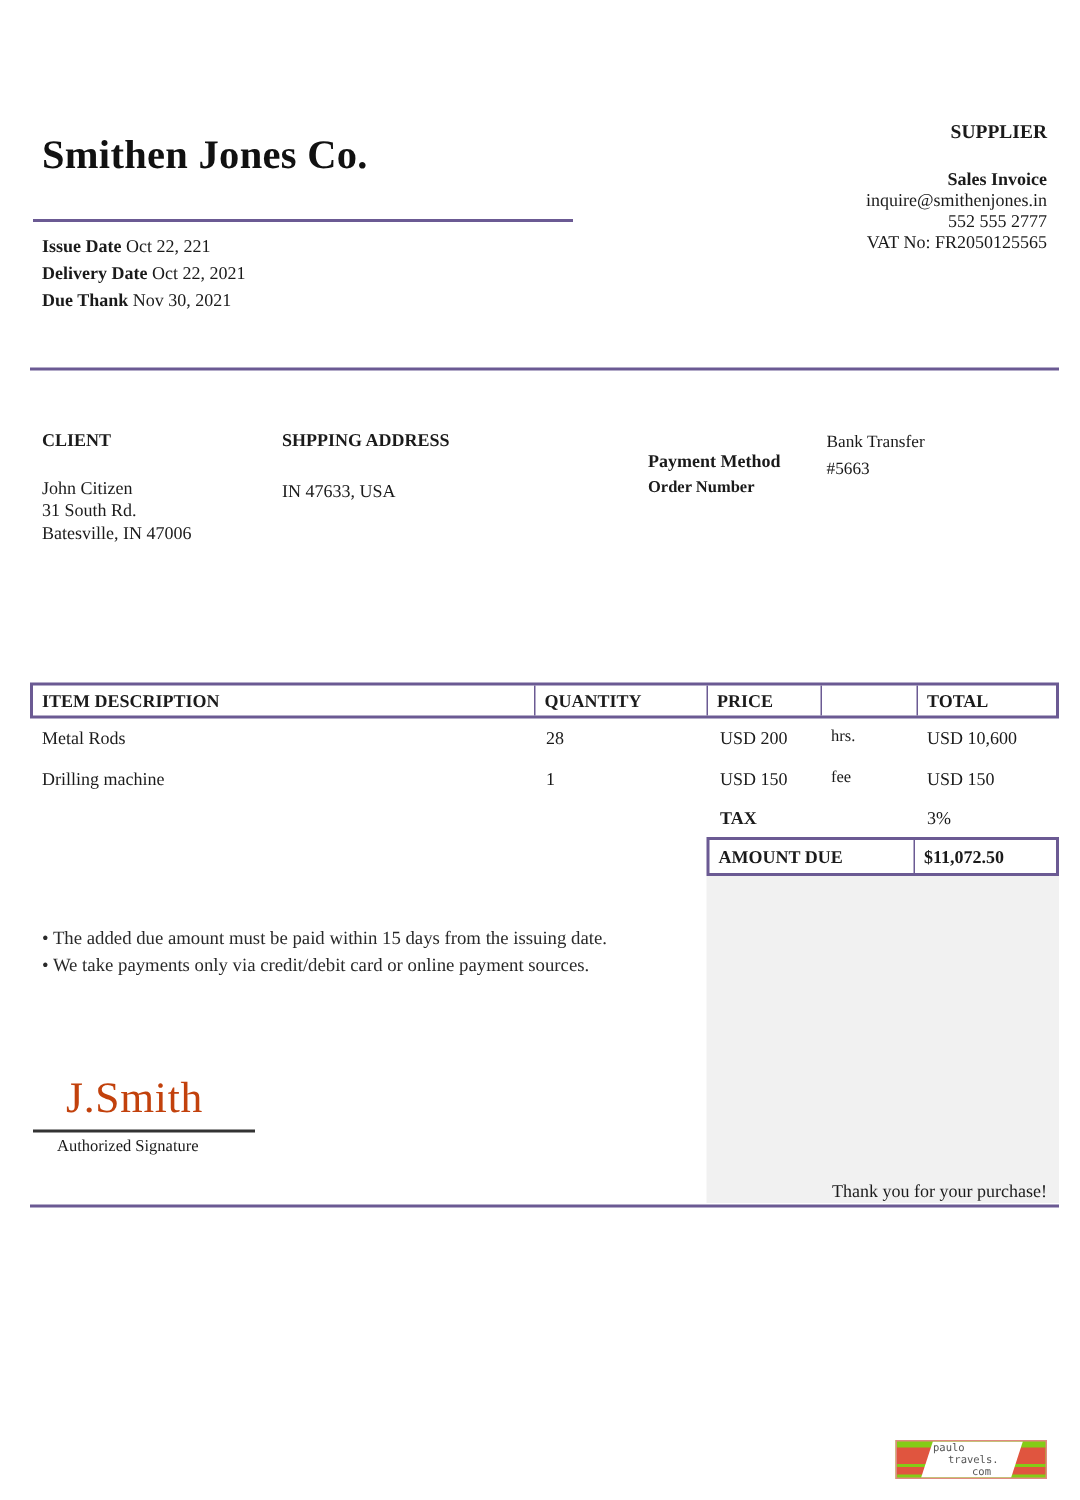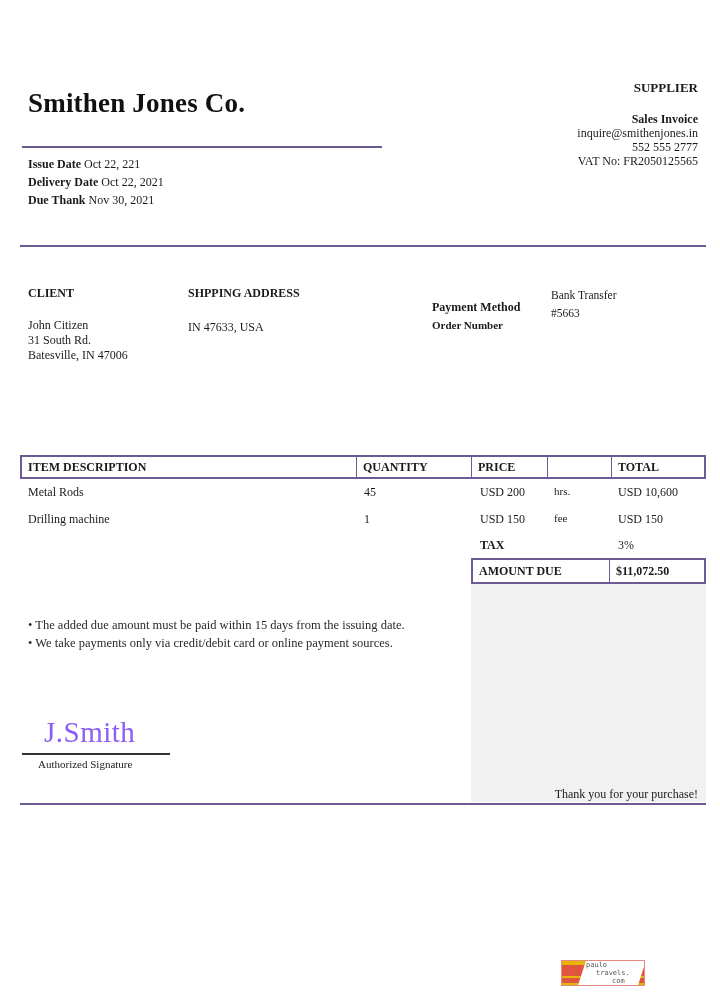--- a/index.html
+++ b/index.html
@@ -35,28 +35,28 @@
   .row { left: 20px; width: 686px; display: flex; font-size: 12px; }
   .row .c { padding-left: 8px; }
 
   .due { left: 471px; top: 558px; width: 235px; height: 26px; border: 2px solid #6b5a93; display: flex; font-size: 12px; font-weight: bold; }
   .due .c { display: flex; align-items: center; padding-left: 6px; height: 100%; }
   .due .c + .c { border-left: 1.5px solid #6b5a93; }
 
   .terms { left: 28px; top: 616px; font-size: 12.5px; line-height: 18px; color: #2a2a2a; }
   .terms .th { font-size: 13px; }
 
-  .sig { left: 44px; top: 716px; font-size: 29px; color: #8b5cf6; letter-spacing: 0.5px; }
+  .sig { left: 44px; top: 716px; font-size: 29px; color: #c2410c; letter-spacing: 0.5px; }
   .sig-line { left: 22px; top: 753px; width: 148px; height: 1.5px; background: #333; }
   .sig-lbl { left: 38px; top: 758px; font-size: 11px; }
 
   .thanks { right: 22px; top: 787px; font-size: 12px; }
   .hr-bot { left: 20px; top: 803px; width: 686px; height: 2px; background: #6b5a93; }
 
-  .logo { left: 561px; top: 960px; width: 84px; height: 26px; border: 1px solid #e08a80; background: #eab308; overflow: hidden; }
+  .logo { left: 597px; top: 960px; width: 101px; height: 26px; border: 1px solid #e08a80; background: #84cc16; overflow: hidden; }
   .logo .bar1 { position: absolute; left: 0; top: 4px; width: 100%; height: 11px; background: #e0553f; }
   .logo .bar2 { position: absolute; left: 0; top: 17px; width: 100%; height: 5px; background: #e0553f; }
   .logo .mid { position: absolute; left: 20px; top: 0; width: 60px; height: 100%; background: #fff; transform: skewX(-18deg); }
   .logo .txt { position: absolute; left: 24px; top: 0; font-size: 7px; line-height: 8px; color: #555; font-family: "DejaVu Sans Mono", monospace; }
 </style>
 </head>
 <body>
 
 <div class="abs company">Smithen Jones Co.</div>
 <div class="abs hr-top"></div>
@@ -101,21 +101,21 @@
 <div class="abs thead">
   <div class="c" style="width:334px">ITEM DESCRIPTION</div>
   <div class="c" style="width:115px">QUANTITY</div>
   <div class="c" style="width:76px">PRICE</div>
   <div class="c" style="width:64px"></div>
   <div class="c" style="flex:1">TOTAL</div>
 </div>
 
 <div class="abs row" style="top:485px">
   <div class="c" style="width:336px">Metal Rods</div>
-  <div class="c" style="width:116px">45</div>
+  <div class="c" style="width:116px">28</div>
   <div class="c" style="width:74px">USD 200</div>
   <div class="c" style="width:64px;font-size:11px">hrs.</div>
   <div class="c" style="flex:1">USD 10,600</div>
 </div>
 
 <div class="abs row" style="top:512px">
   <div class="c" style="width:336px">Drilling machine</div>
   <div class="c" style="width:116px">1</div>
   <div class="c" style="width:74px">USD 150</div>
   <div class="c" style="width:64px;font-size:11px">fee</div>

